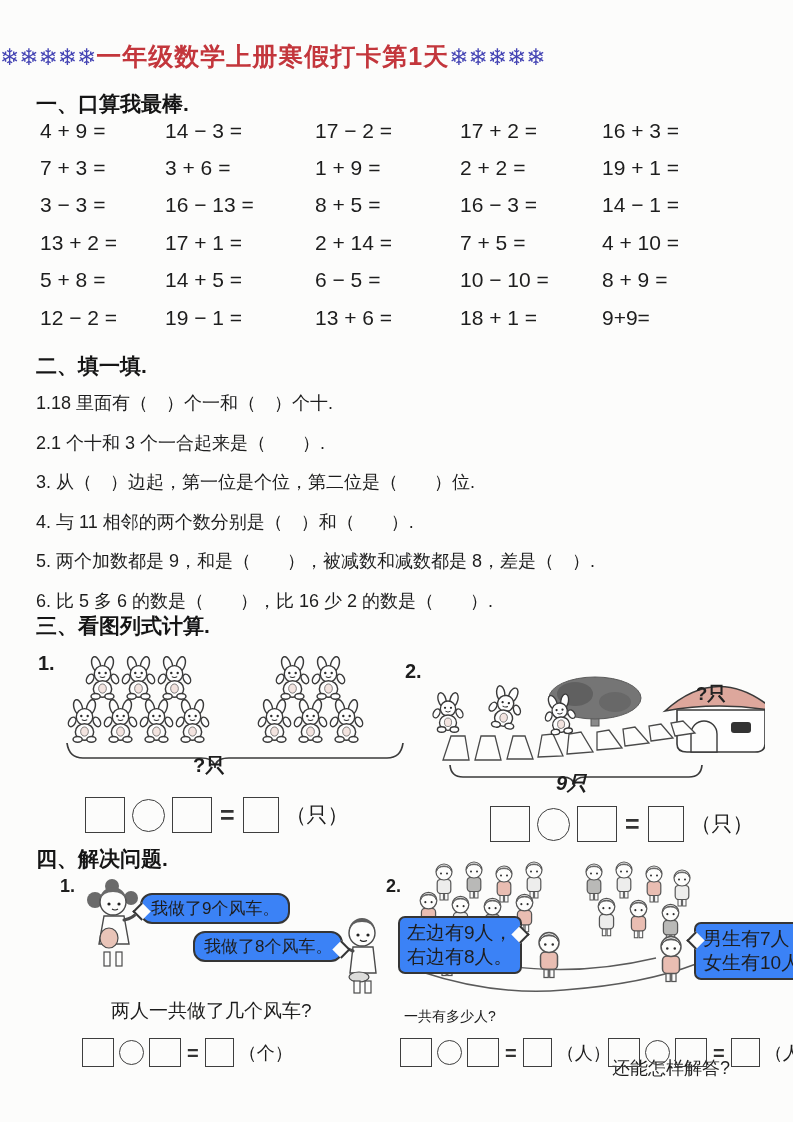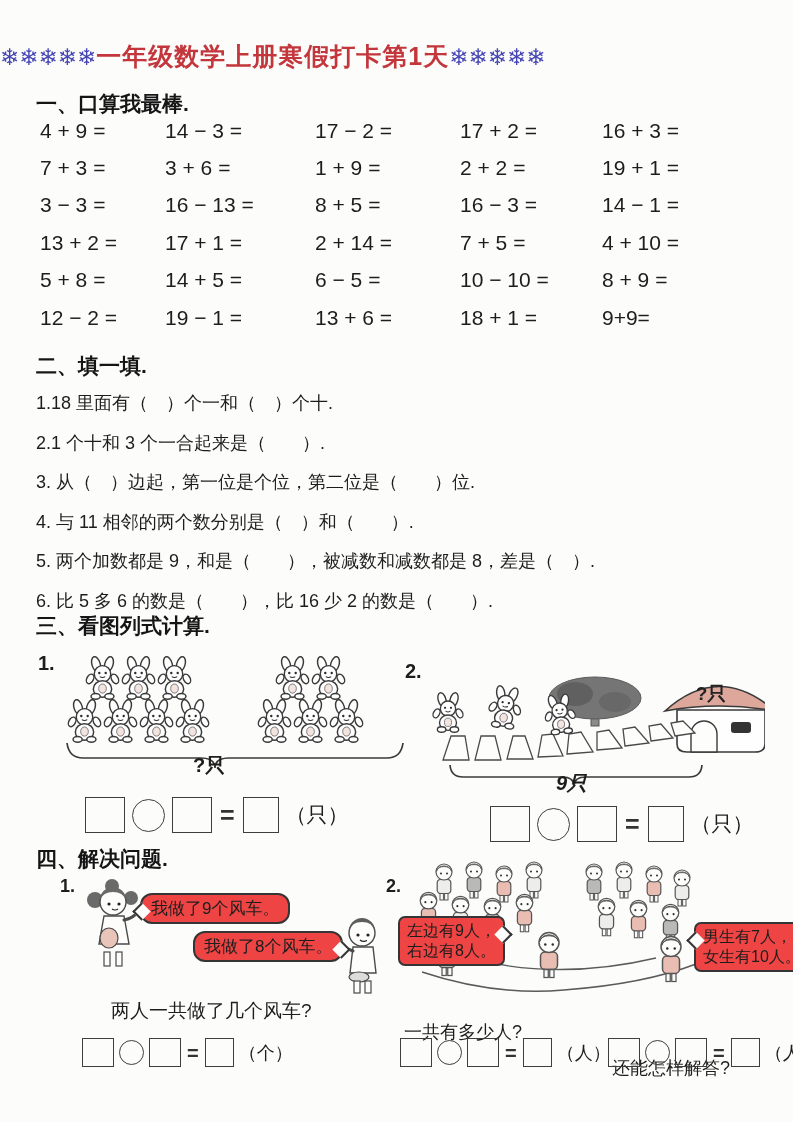--- a/index.html
+++ b/index.html
@@ -33,23 +33,23 @@
   .eq .ci{width:31px;height:31px;border:1.8px solid #3e3e3e;border-radius:50%;}
   .eq .equals{font-size:25px;font-weight:600;color:#333;margin:0 1px;line-height:1;}
   .eq .unit{font-size:21px;color:#1d1d1d;white-space:nowrap;}
   .eq.small{gap:5px;}
   .eq.small .sq{width:30px;height:27px;}
   .eq.small .sq.ans{width:27px;}
   .eq.small .ci{width:23px;height:23px;}
   .eq.small .equals{font-size:20px;}
   .eq.small .unit{font-size:18px;}
   
-  .bubble{position:absolute;background:#ef4444;border:2px solid #353535;border-radius:12px;
+  .bubble{position:absolute;background:#3b82f6;border:2px solid #353535;border-radius:12px;
           padding:3px 9px;font-size:17px;line-height:1.25;white-space:nowrap;z-index:3;}
-  .bubble.two-line{border-radius:7px;font-size:16px;padding:3px 7px;}
+  .bubble.two-line{border-radius:7px;font-size:19px;padding:3px 7px;}
   .tail{position:absolute;width:11px;height:11px;background:#fdfdfc;}
   .tail.left{left:-7px;top:10px;border-left:2px solid #353535;border-bottom:2px solid #353535;
              transform:rotate(45deg);}
   .tail.right{right:-7px;top:10px;border-top:2px solid #353535;border-right:2px solid #353535;
               transform:rotate(45deg);}
   
   .q-text{position:absolute;font-size:19px;white-space:nowrap;}
   svg{display:block;}
 </style>
 </head>
@@ -322,21 +322,21 @@
     <div>左边有9人，</div>
     <div>右边有8人。</div>
   </div>
 
   <div class="bubble two-line" style="left:694px;top:922px;">
     <span class="tail left"></span>
     <div>男生有7人，</div>
     <div>女生有10人。</div>
   </div>
 
-  <div class="q-text" style="left:404px;top:1008px;font-size:18px;margin-top:12px;">一共有多少人?</div>
+  <div class="q-text" style="left:404px;top:1008px;font-size:14px;">一共有多少人?</div>
   <div class="q-text" style="left:612px;top:1008px;font-size:18px;margin-top:48px;">还能怎样解答?</div>
 
   <div class="eq small" style="left:400px;top:1038px;">
     <span class="sq"></span>
     <span class="ci"></span>
     <span class="sq"></span>
     <span class="equals">=</span>
     <span class="sq ans"></span>
     <span class="unit">（人）</span>
   </div>

